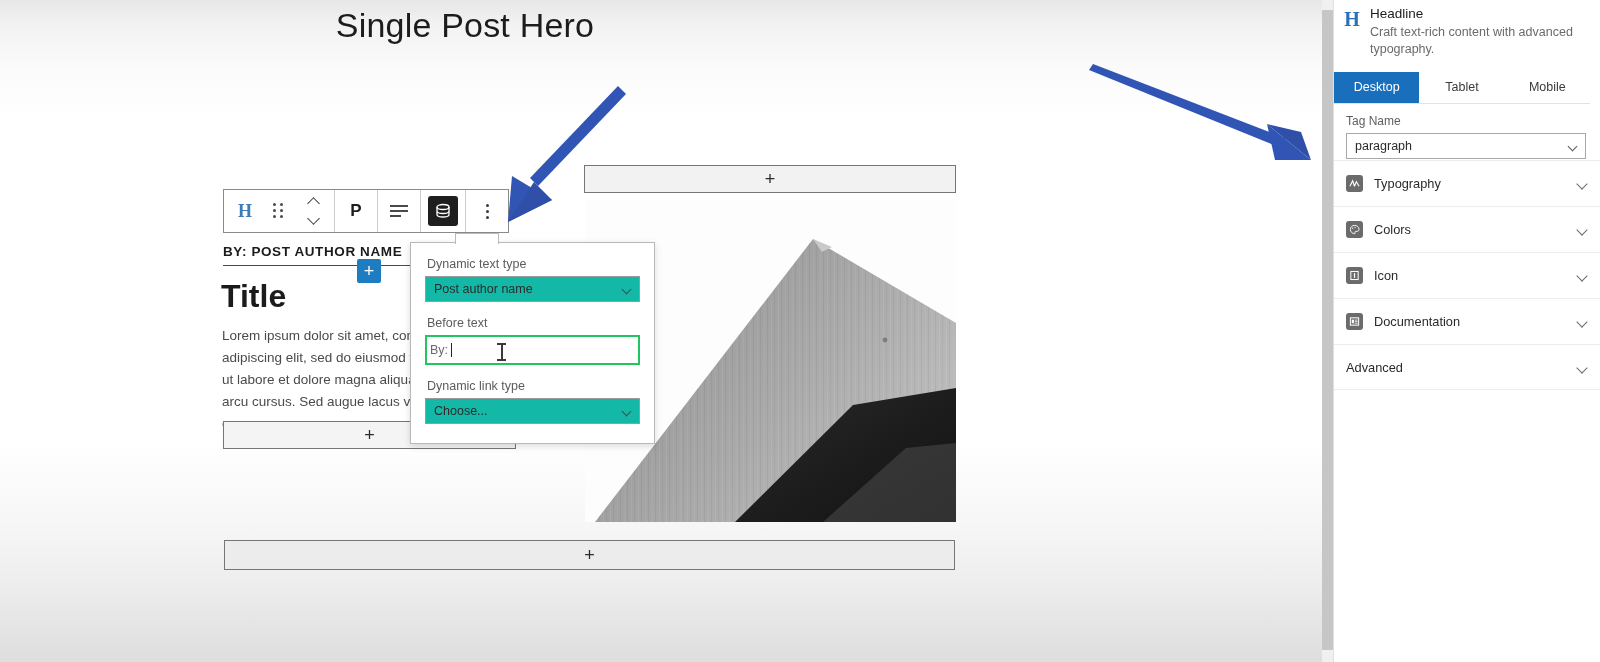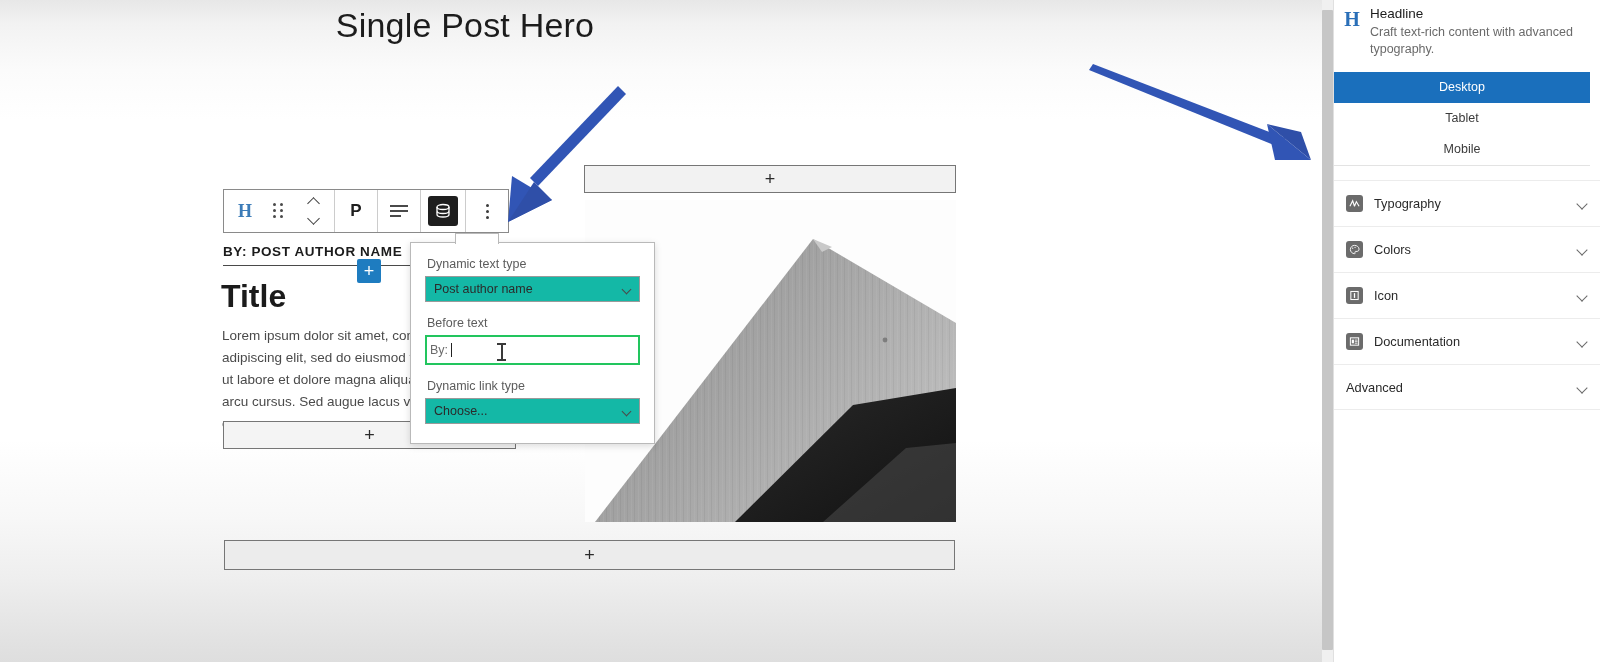--- a/index.html
+++ b/index.html
@@ -200,42 +200,42 @@
   }
   .sb-header { display:flex; padding:6px 14px 10px 10px; gap:10px; }
   .sb-h-icon {
     font-family:"Liberation Serif", serif;
     font-size:20px; font-weight:700; color:#2a6fb8;
     width:20px; text-align:center; padding-top:2px;
   }
   .sb-h-title { font-size:13.5px; color:#1c1c1c; margin-bottom:3px; }
   .sb-h-sub { font-size:12.5px; color:#6a6a6a; line-height:17px; }
 
-  .device-tabs { display:flex; border-bottom:1px solid #e3e3e3; margin:4px 10px 0 0;flex-direction:column; }
+  .device-tabs { display:flex; border-bottom:1px solid #e3e3e3; margin:4px 10px 0 0; }
   .device-tab {
     flex:1; text-align:center; padding:8px 0 9px;
     font-size:12.5px; color:#3a3a3a; cursor:pointer;
   }
   .device-tab.active { background:#1a6fbc; color:#fff; }
 
   .field-block { padding:10px 14px 0 12px; }
   .field-label { font-size:12px; color:#5e5e5e; margin-bottom:5px; }
   .sb-select {
     position:relative; width:100%; height:26px;
     border:1px solid #a8a8a8; background:#fff;
     display:flex; align-items:center; padding-left:8px;
     font-size:12.5px; color:#2b2b2b; cursor:pointer;
   }
   .sb-select .caret {
     position:absolute; right:9px; top:9px; width:7px; height:7px;
     border-left:1.5px solid #5a5a5a; border-bottom:1.5px solid #5a5a5a;
     transform:rotate(-45deg);
   }
 
-  .accordion { margin-top:14px;text-align:right; }
+  .accordion { margin-top:1px;text-align:right; }
   .acc-row {
     position:relative;
     display:flex; align-items:center; gap:11px;
     height:46px; padding:0 14px 0 12px;
     border-top:1px solid #ececec;
     cursor:pointer;
   }
   .acc-row:last-child { border-bottom:1px solid #ececec; }
   .acc-icon {
     width:17px; height:17px; flex:none;
@@ -407,20 +407,27 @@
         <div class="sb-h-sub">Craft text-rich content with advanced typography.</div>
       </div>
     </div>
 
     <div class="device-tabs">
       <div class="device-tab active">Desktop</div>
       <div class="device-tab">Tablet</div>
       <div class="device-tab">Mobile</div>
     </div>
 
+    <div class="field-block">
+      <div class="field-label">Tag Name</div>
+      <div class="sb-select">
+        <span>paragraph</span>
+        <span class="caret"></span>
+      </div>
+    </div>
 
     <div class="accordion">
 
       <div class="acc-row">
         <span class="acc-icon">
           <svg width="11" height="11" viewBox="0 0 12 12">
               <path d="M1 9 L4 3 L6 9 M6 9 L8 4 L11 9" fill="none" stroke="#fff" stroke-width="1.2"></path>
             </svg>
         </span>
         <span class="acc-label">Typography</span>

